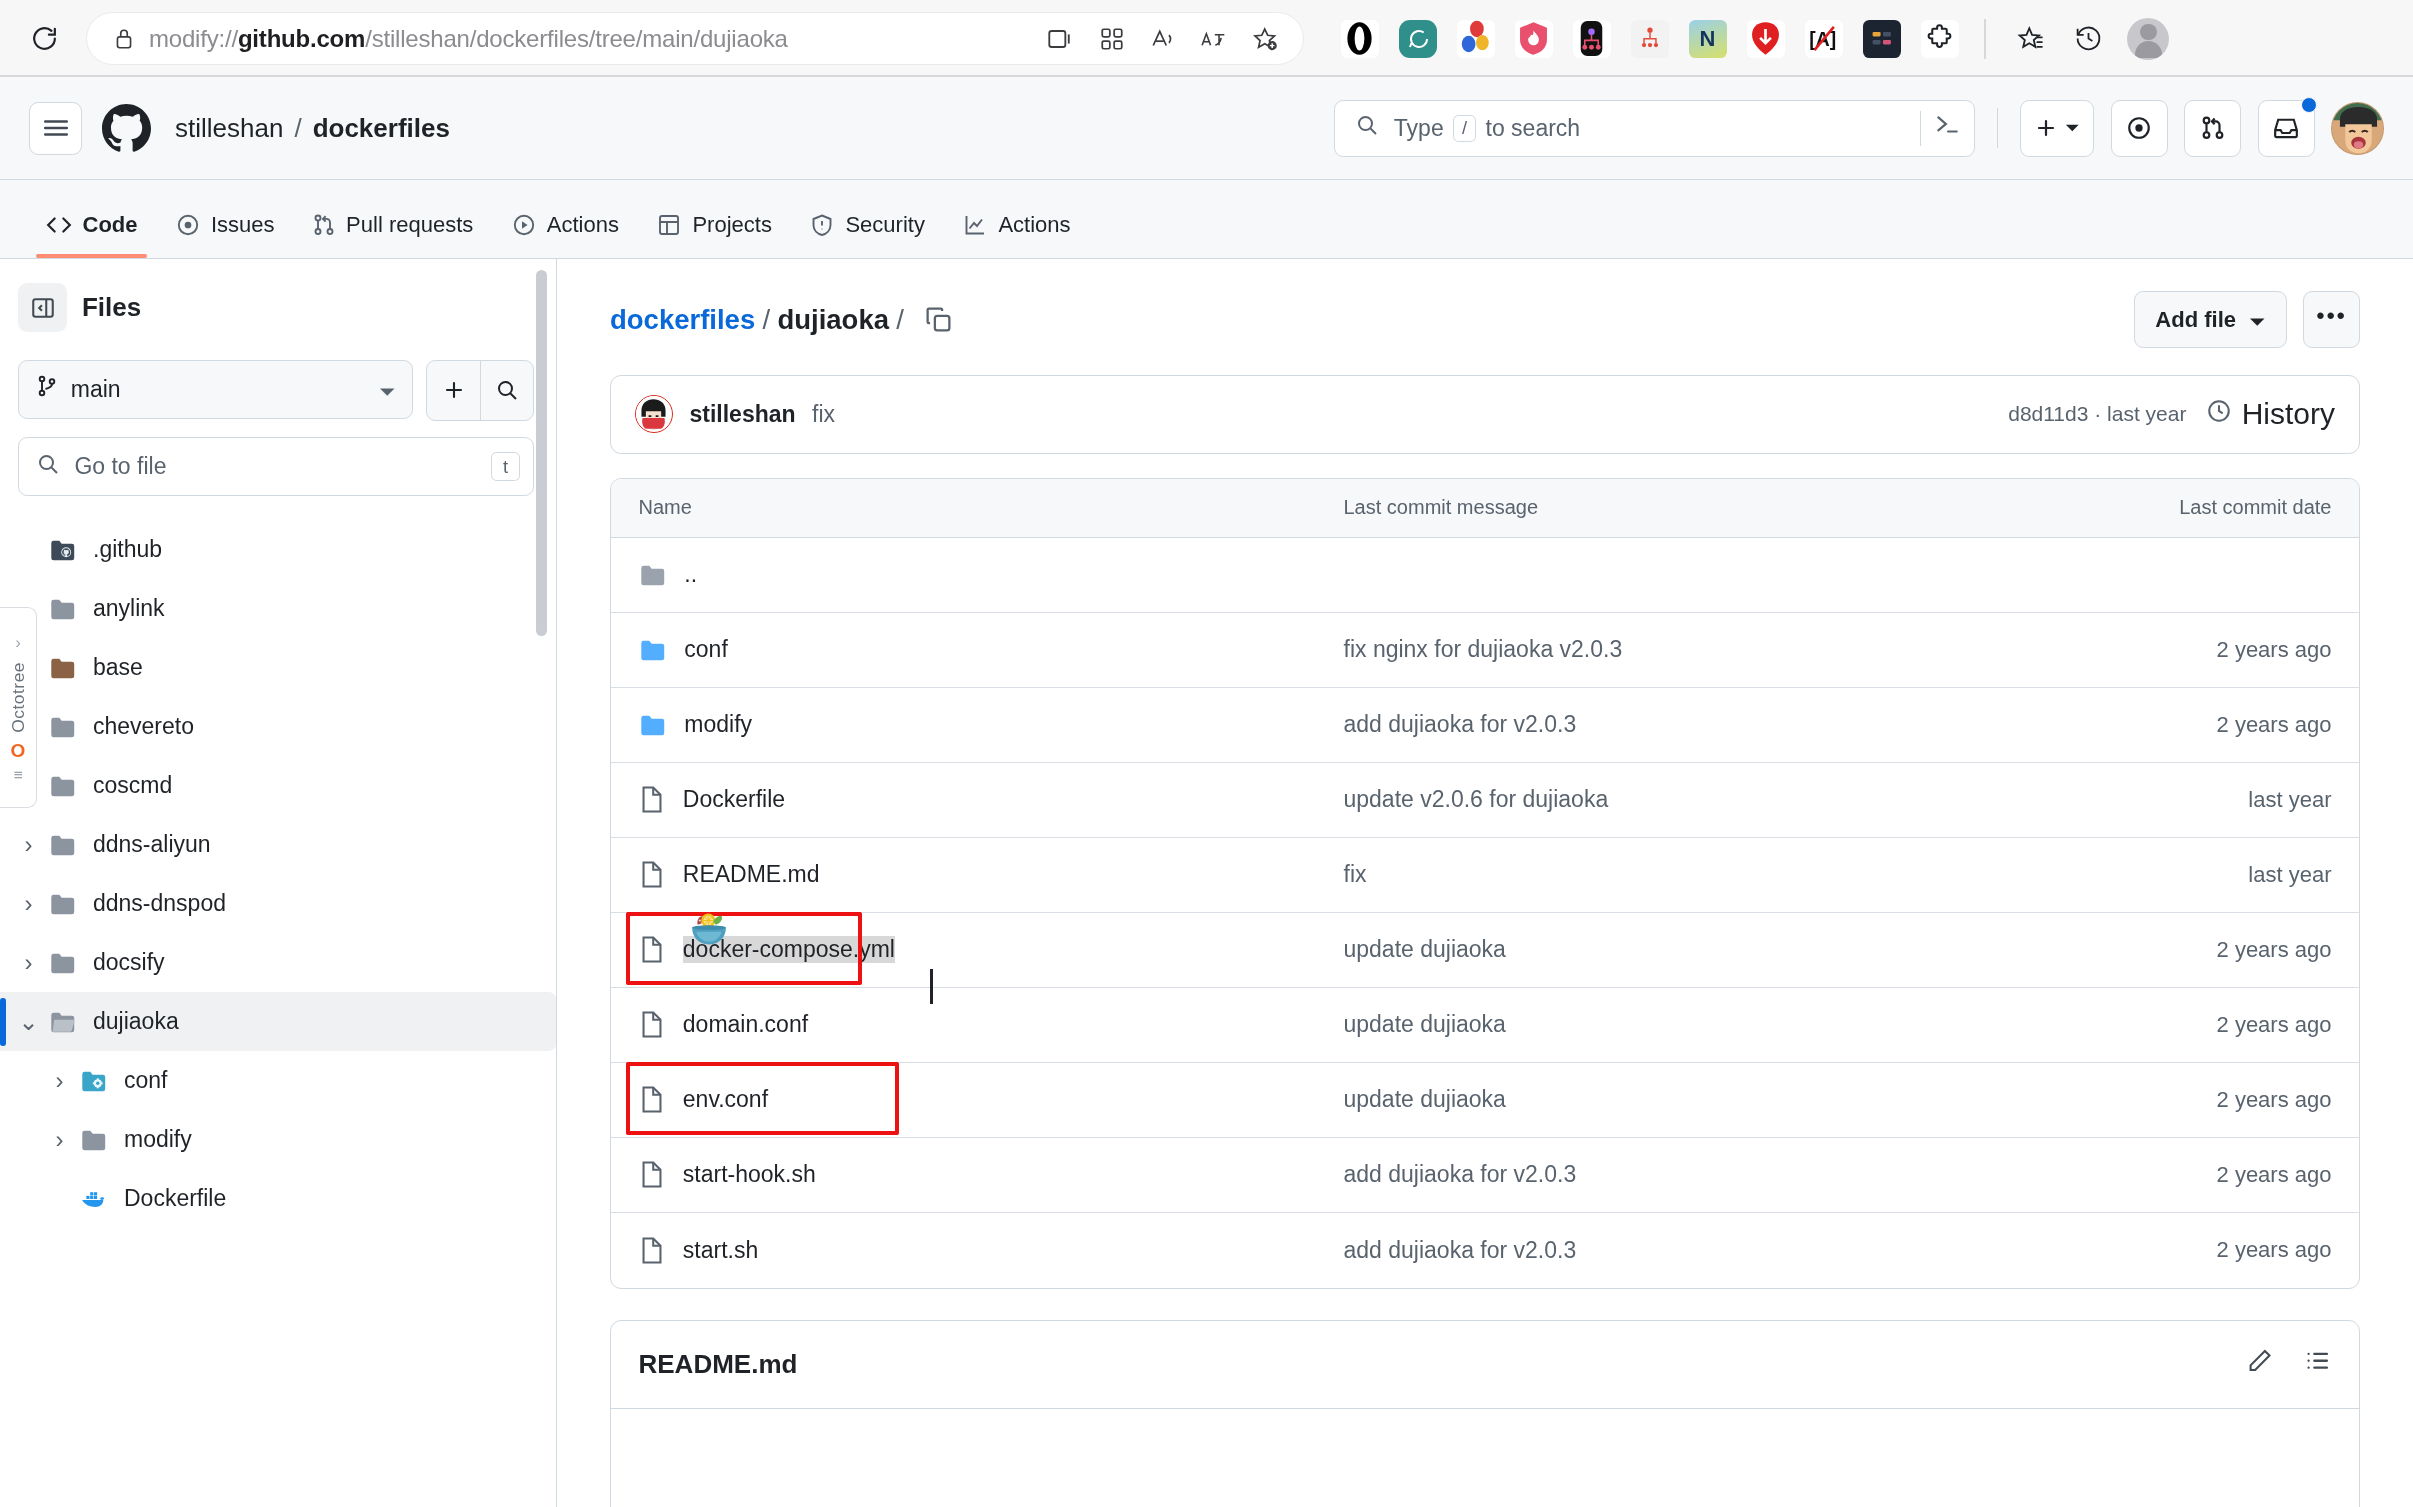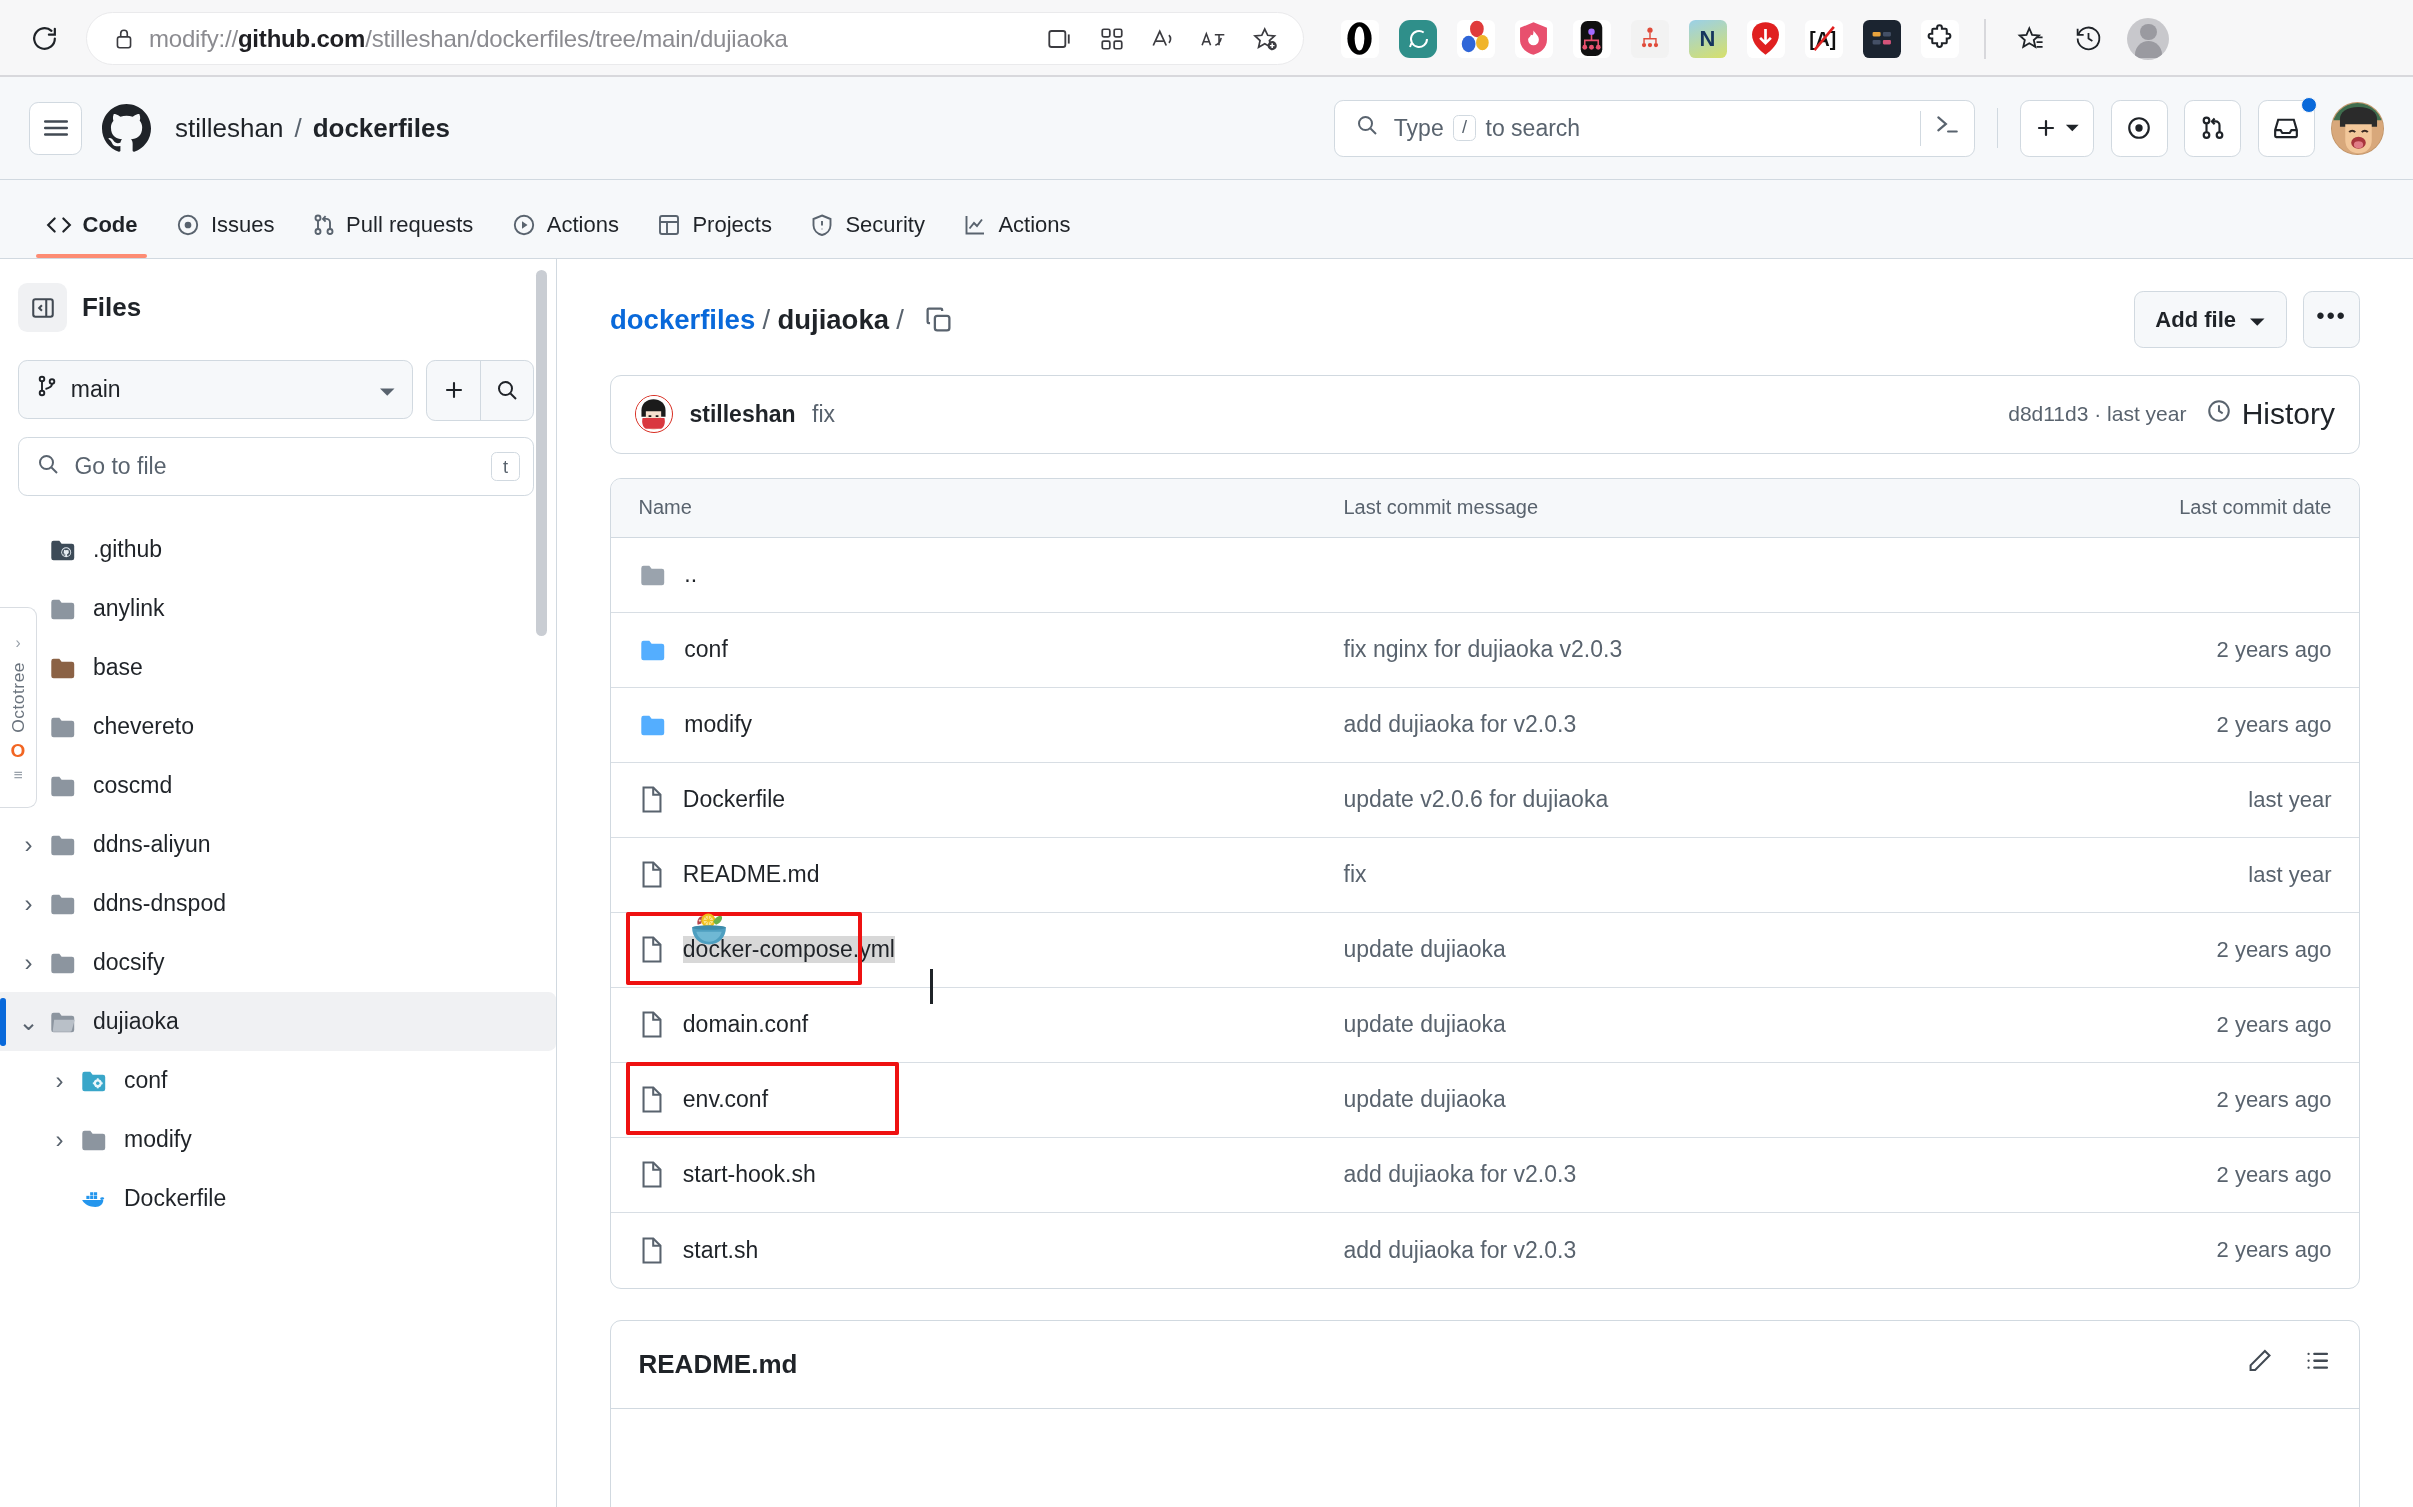--- a/index.html
+++ b/index.html
@@ -113,21 +113,21 @@
   .search-box {
     width: 641px; height: 57px;
     background: #fff;
     border: 0.9px solid #d1d9e0;
     border-radius: 9.2px;
     display: flex; align-items: center;
     padding: 0 14.6px 0 20px;
   }
   .search-box .placeholder {
     flex: 1; color: #59636e; font-size: 23px; padding-left: 14.6px;
-    display: flex; align-items: flex-start; gap: 9.2px;
+    display: flex; align-items: flex-end; gap: 9.2px;
   }
   .slash-key {
     border: 0.9px solid #d1d9e0; border-radius: 5.5px;
     font-size: 18.3px; padding: 0.9px 8.2px; color: #59636e; line-height: 1.25;
   }
   .search-div { width: 0.9px; height: 35px; background: #d1d9e0; margin: 0 13px; }
   .hdr-sep { width: 0.9px; height: 40px; background: #d1d9e0; margin: 0 5.5px; }
   .hdr-btn {
     height: 57px; min-width: 57px;
     border: 0.9px solid #d1d9e0; border-radius: 9.2px;

